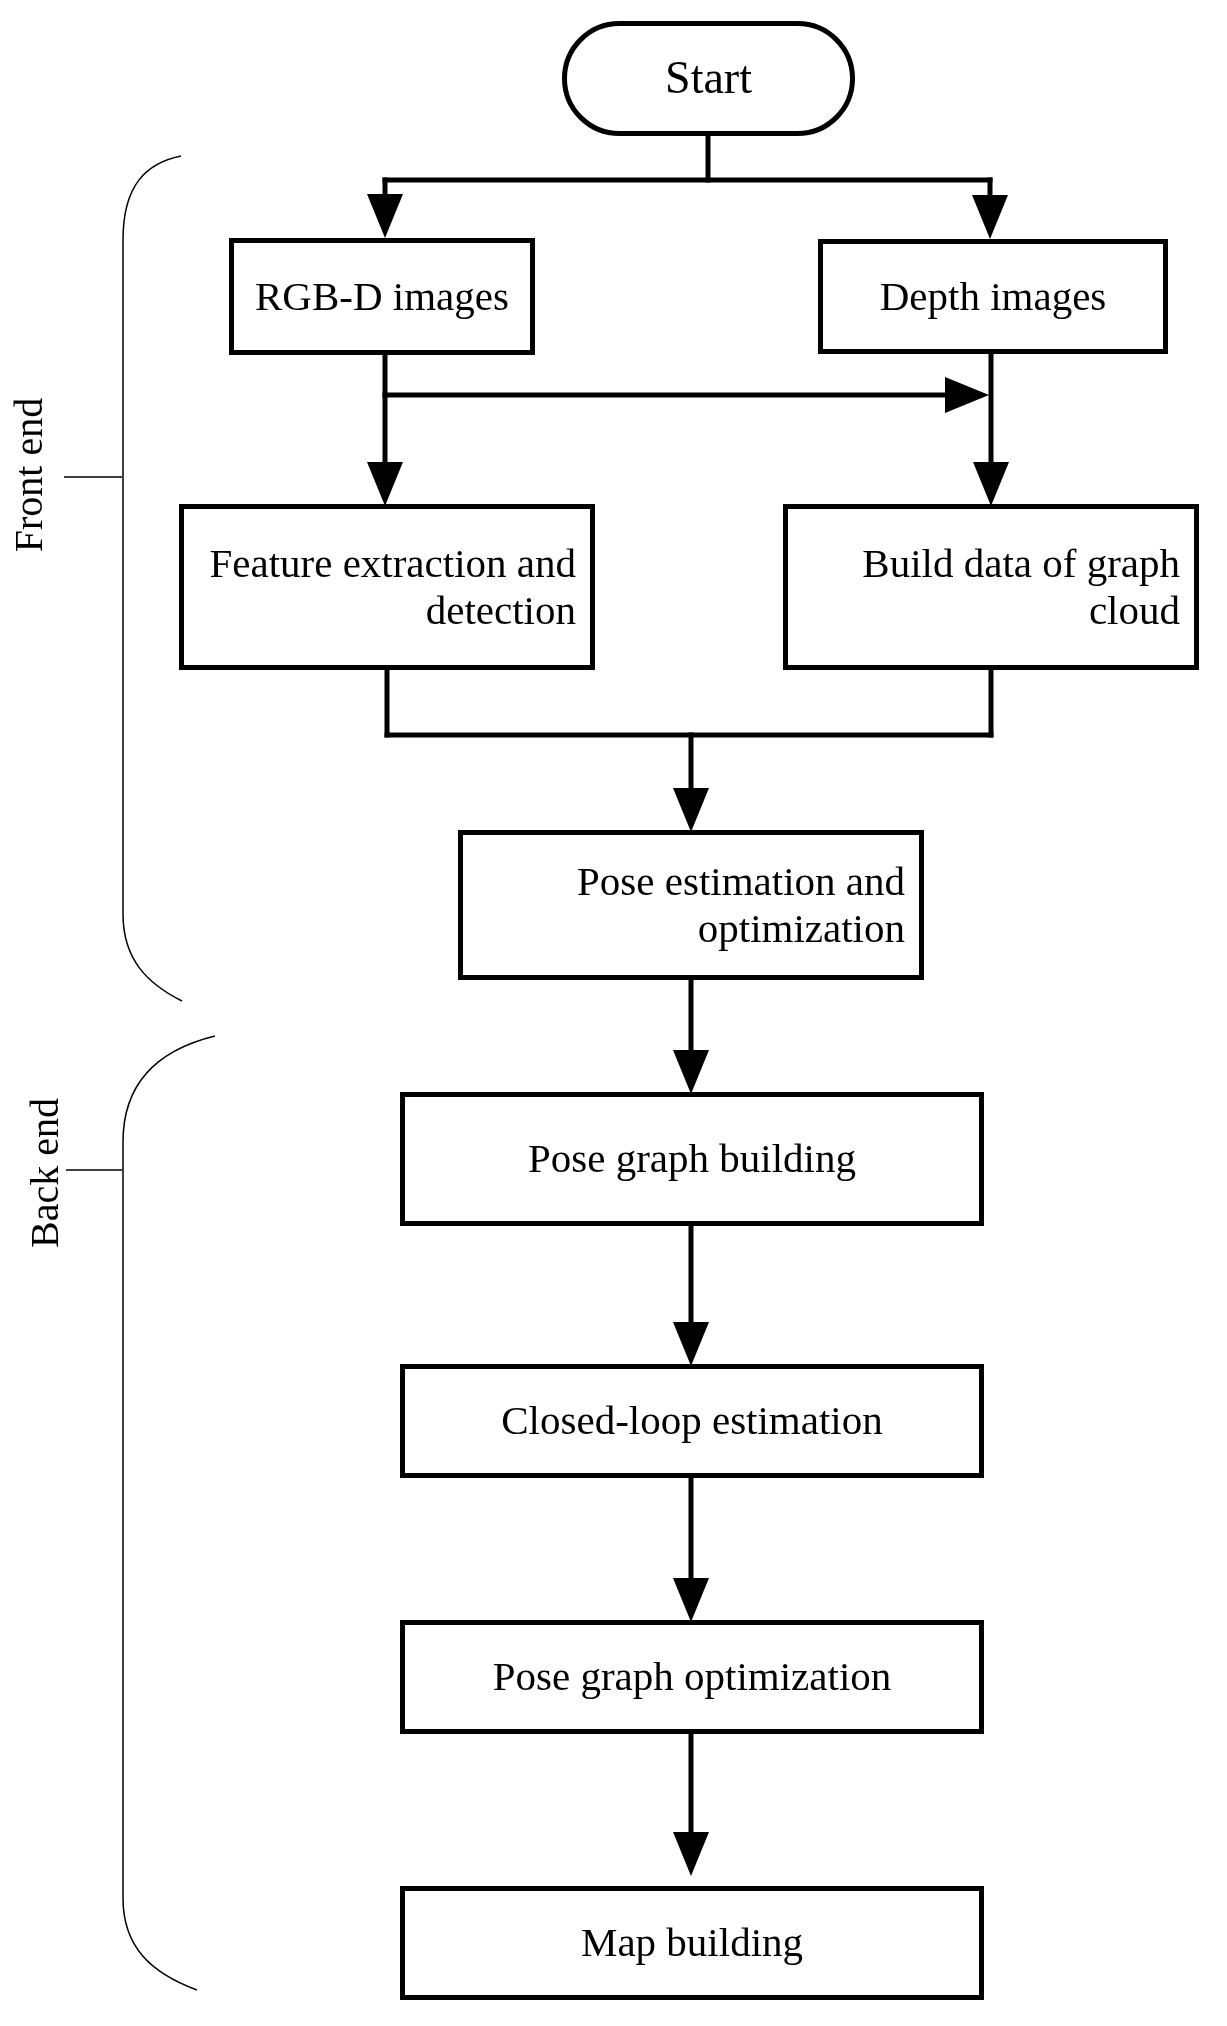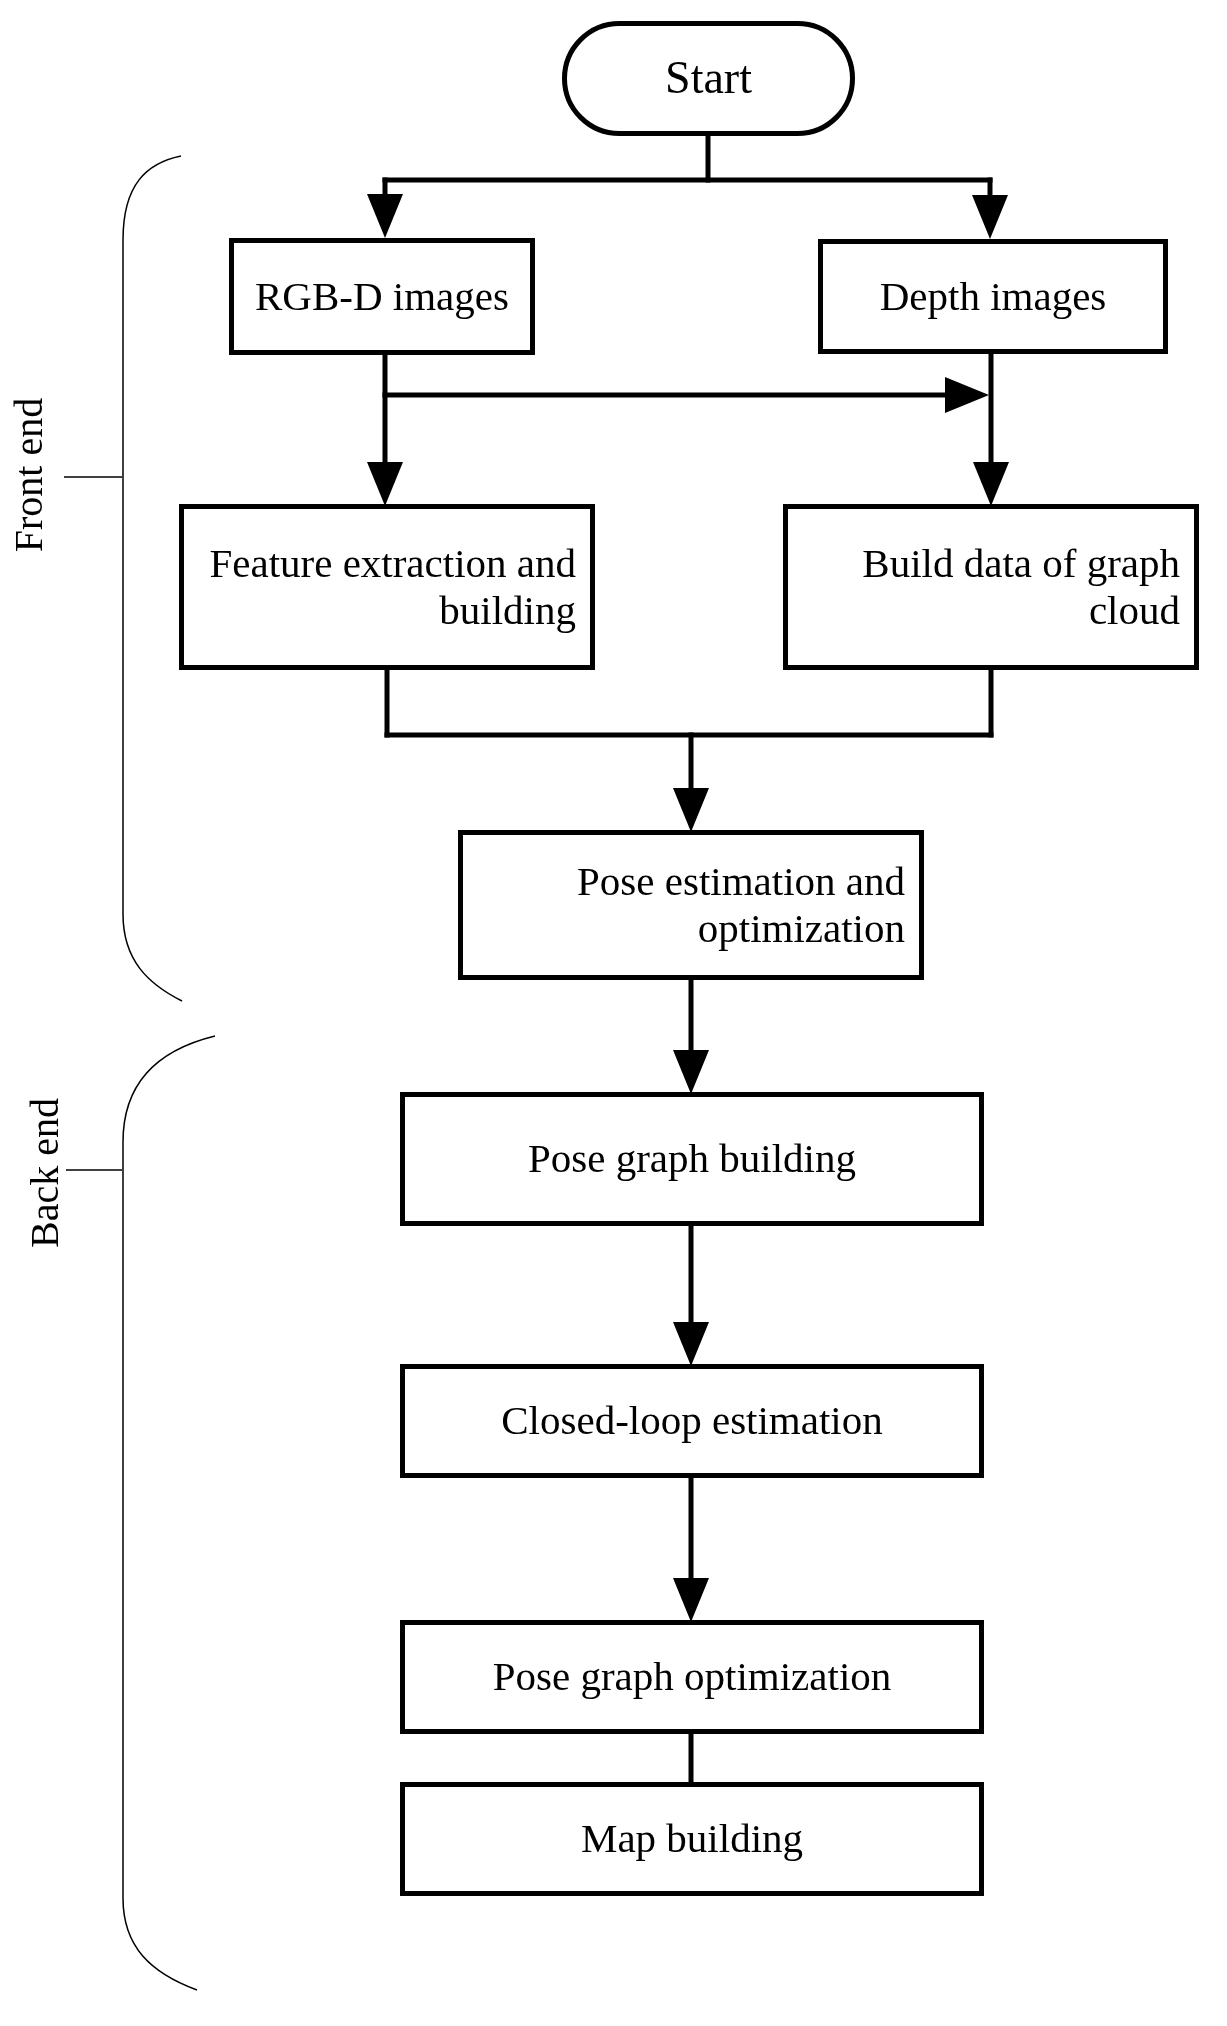--- a/index.html
+++ b/index.html
@@ -98,27 +98,27 @@
 
   <div class="section-label" style="left:-72px; top:452px;">Front end</div>
   <div class="section-label" style="left:-56px; top:1150px;">Back end</div>
 
   <div class="node start" style="left:562px; top:21px; width:293px; height:115px;">Start</div>
 
   <div class="node" style="left:213px; top:238px; width:306px; height:117px;margin-left:16px;">RGB-D images</div>
 
   <div class="node" style="left:818px; top:239px; width:350px; height:115px;">Depth images</div>
 
-  <div class="node" style="left:179px; top:504px; width:416px; height:166px;">Feature extraction and building</div>
+  <div class="node" style="left:179px; top:504px; width:416px; height:166px;">Feature extraction and detection</div>
 
   <div class="node" style="left:783px; top:504px; width:416px; height:166px;">Build data of graph cloud</div>
 
   <div class="node" style="left:458px; top:830px; width:466px; height:150px;">Pose estimation and optimization</div>
 
   <div class="node" style="left:400px; top:1092px; width:584px; height:134px;">Pose graph building</div>
 
   <div class="node" style="left:400px; top:1364px; width:584px; height:114px;">Closed-loop estimation</div>
 
   <div class="node" style="left:400px; top:1620px; width:584px; height:114px;">Pose graph optimization</div>
 
-  <div class="node" style="left:400px; top:1782px; width:584px; height:114px;">Map building</div>
+  <div class="node" style="left:400px; top:1886px; width:584px; height:114px;">Map building</div>
 
 </div>
 
 </body></html>

